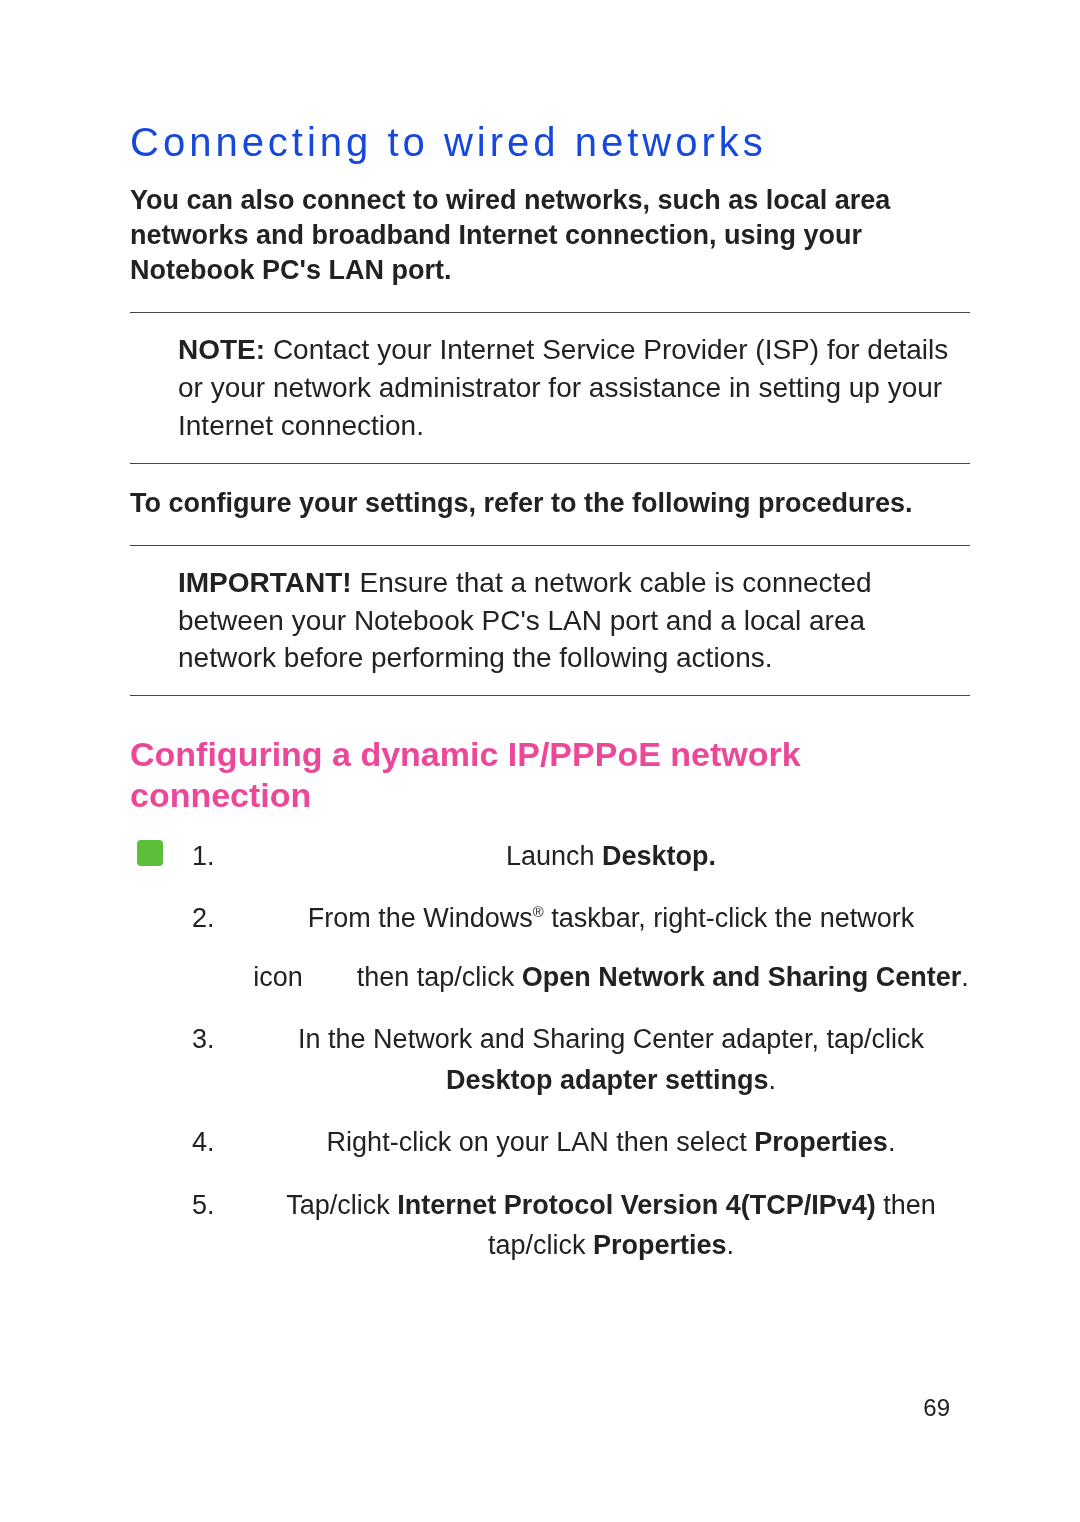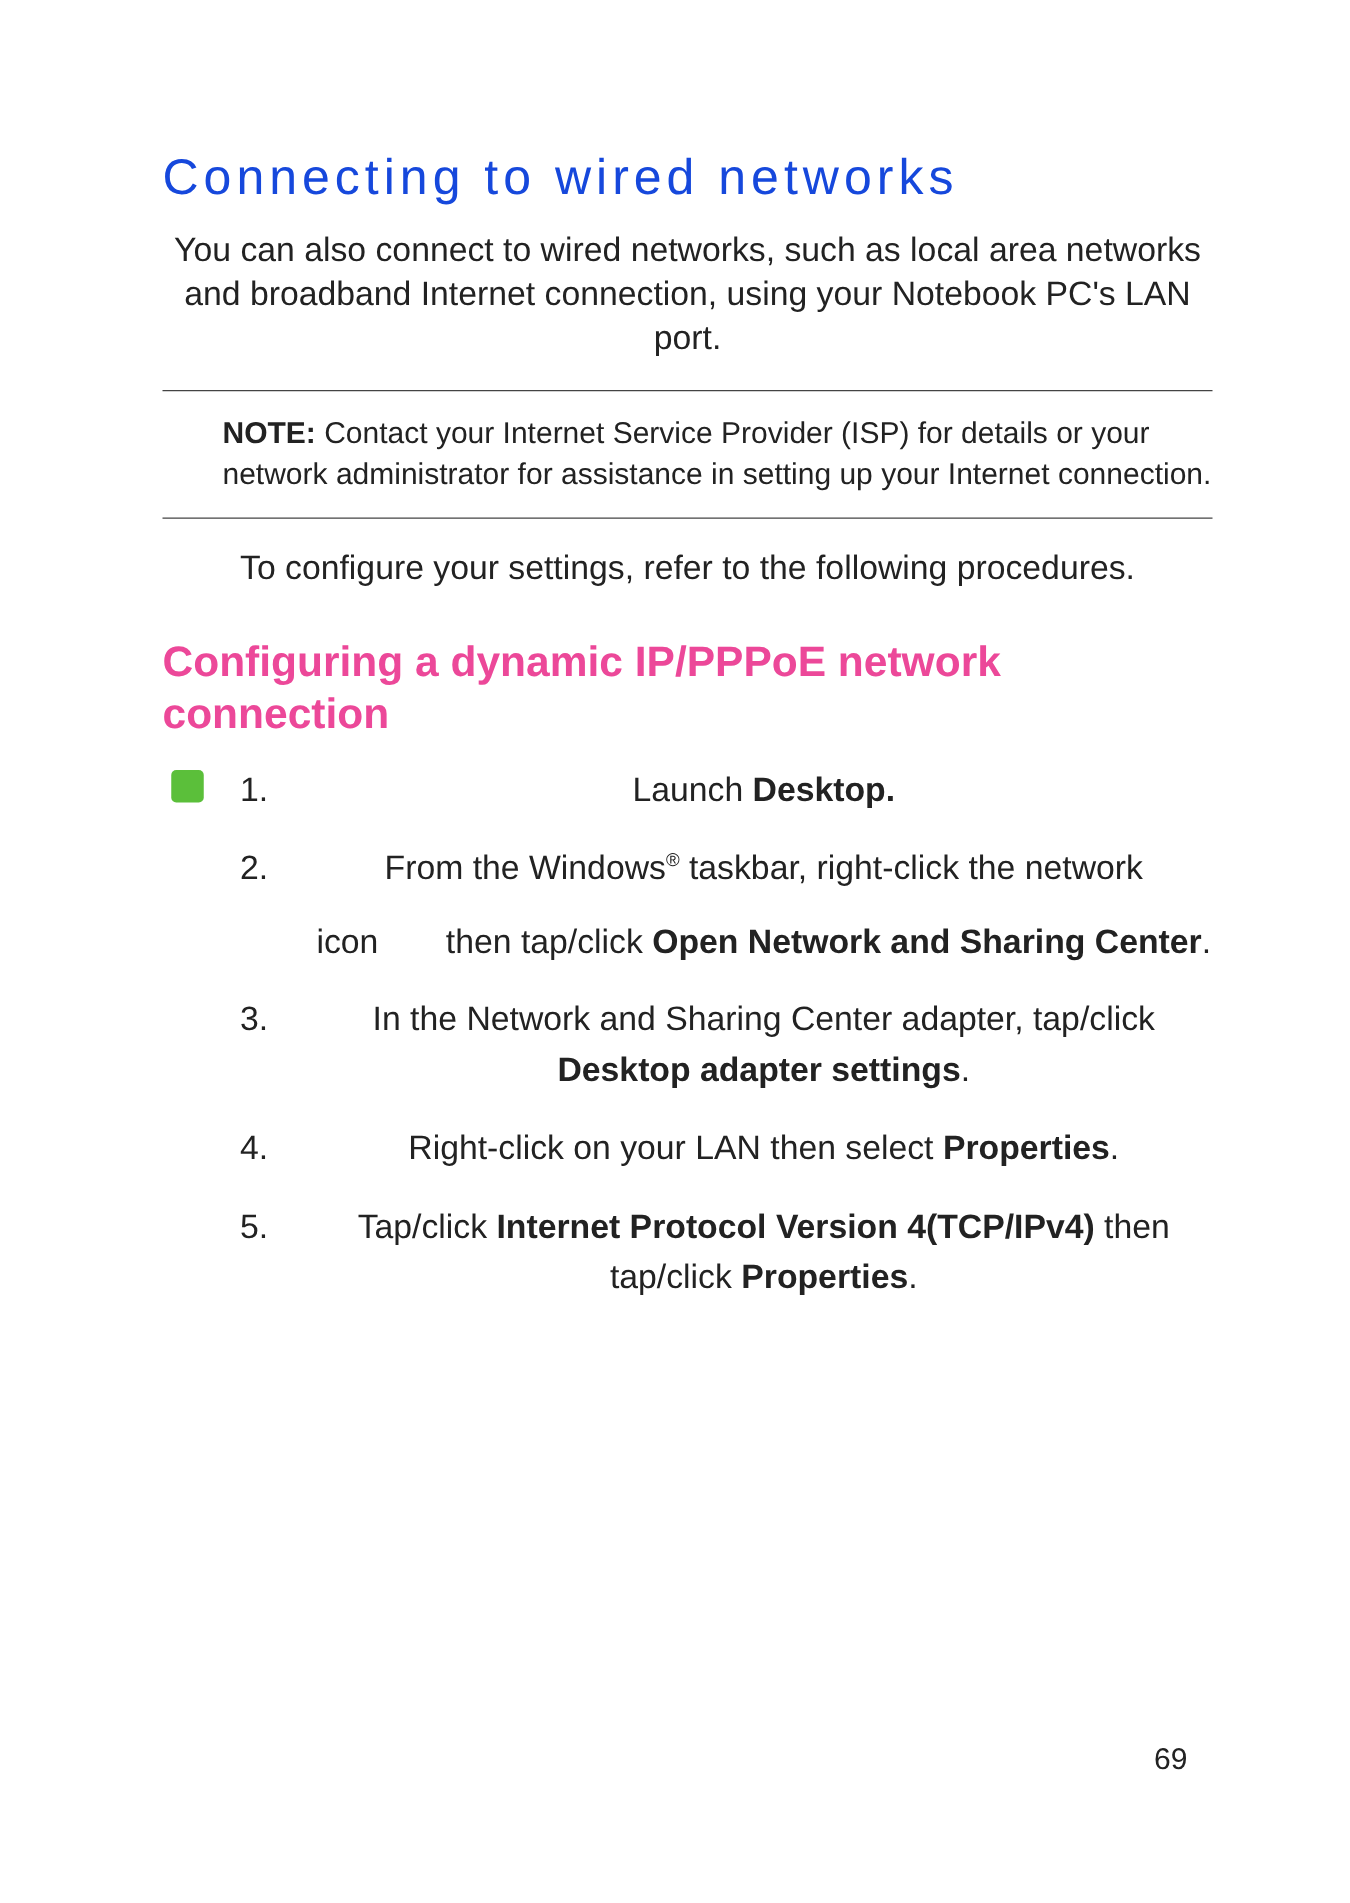--- a/index.html
+++ b/index.html
@@ -22,29 +22,28 @@
     color: #1648dc;
     font-size: 40px;
     font-weight: 400;
     letter-spacing: 4px;
     margin: 0 0 18px 0;
   }
   p.body {
     font-size: 27px;
     line-height: 1.3;
     margin: 0 0 24px 0;
-    font-weight: 400;
-    text-align: center;
+    font-weight: 700;
   }
   .note-block {
     border-top: 1px solid #444;
     border-bottom: 1px solid #444;
     margin: 10px 0 22px 0;
     padding: 18px 0 18px 48px;
-    font-size: 24px;
+    font-size: 28px;
     line-height: 1.35;
   }
   .note-block .label { font-weight: 700; }
   h2.subsection {
     color: #ec4899;
     font-size: 34px;
     font-weight: 700;
     margin: 38px 0 20px 0;
     line-height: 1.2;
   }
@@ -104,20 +103,23 @@
   <h1 class="section-title">Connecting to wired networks</h1>
 
   <p class="body">You can also connect to wired networks, such as local area networks and broadband Internet connection, using your Notebook PC's LAN port.</p>
 
   <div class="note-block">
     <span class="label">NOTE:</span><span> Contact your Internet Service Provider (ISP) for details or your network administrator for assistance in setting up your Internet connection.</span>
   </div>
 
   <p class="body">To configure your settings, refer to the following procedures.</p>
 
+  <div class="note-block">
+    <span class="label">IMPORTANT!</span><span>  Ensure that a network cable is connected between your Notebook PC's LAN port and a local area network before performing the following actions.</span>
+  </div>
 
   <h2 class="subsection">Configuring a dynamic IP/PPPoE network connection</h2>
 
   <div class="steps-row">
     <div class="step-icon">
       <div class="tile"></div>
     </div>
     <ol class="steps">
       <li>
         <span>Launch </span><span class="bold">Desktop.</span>

